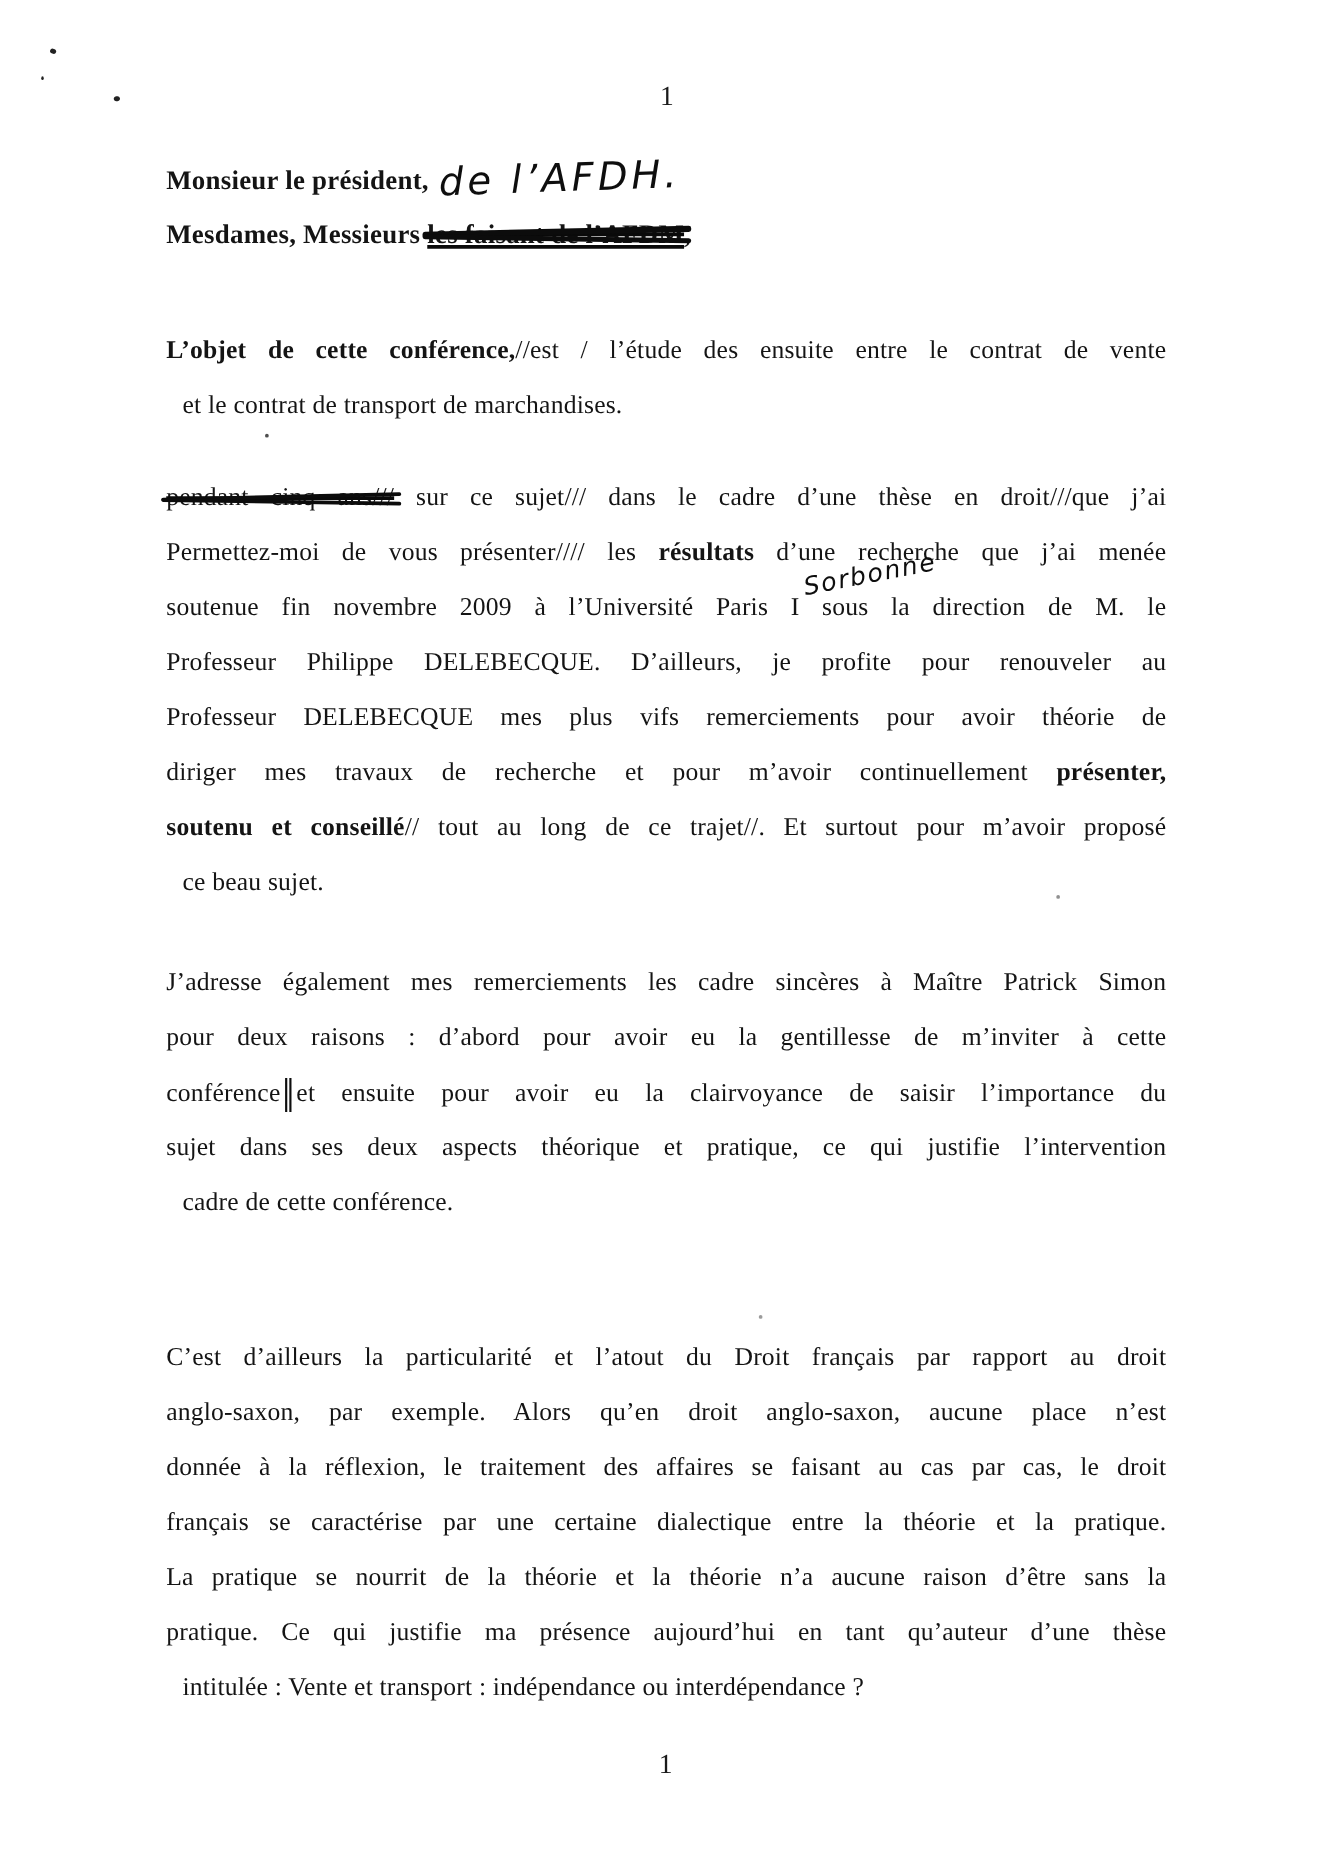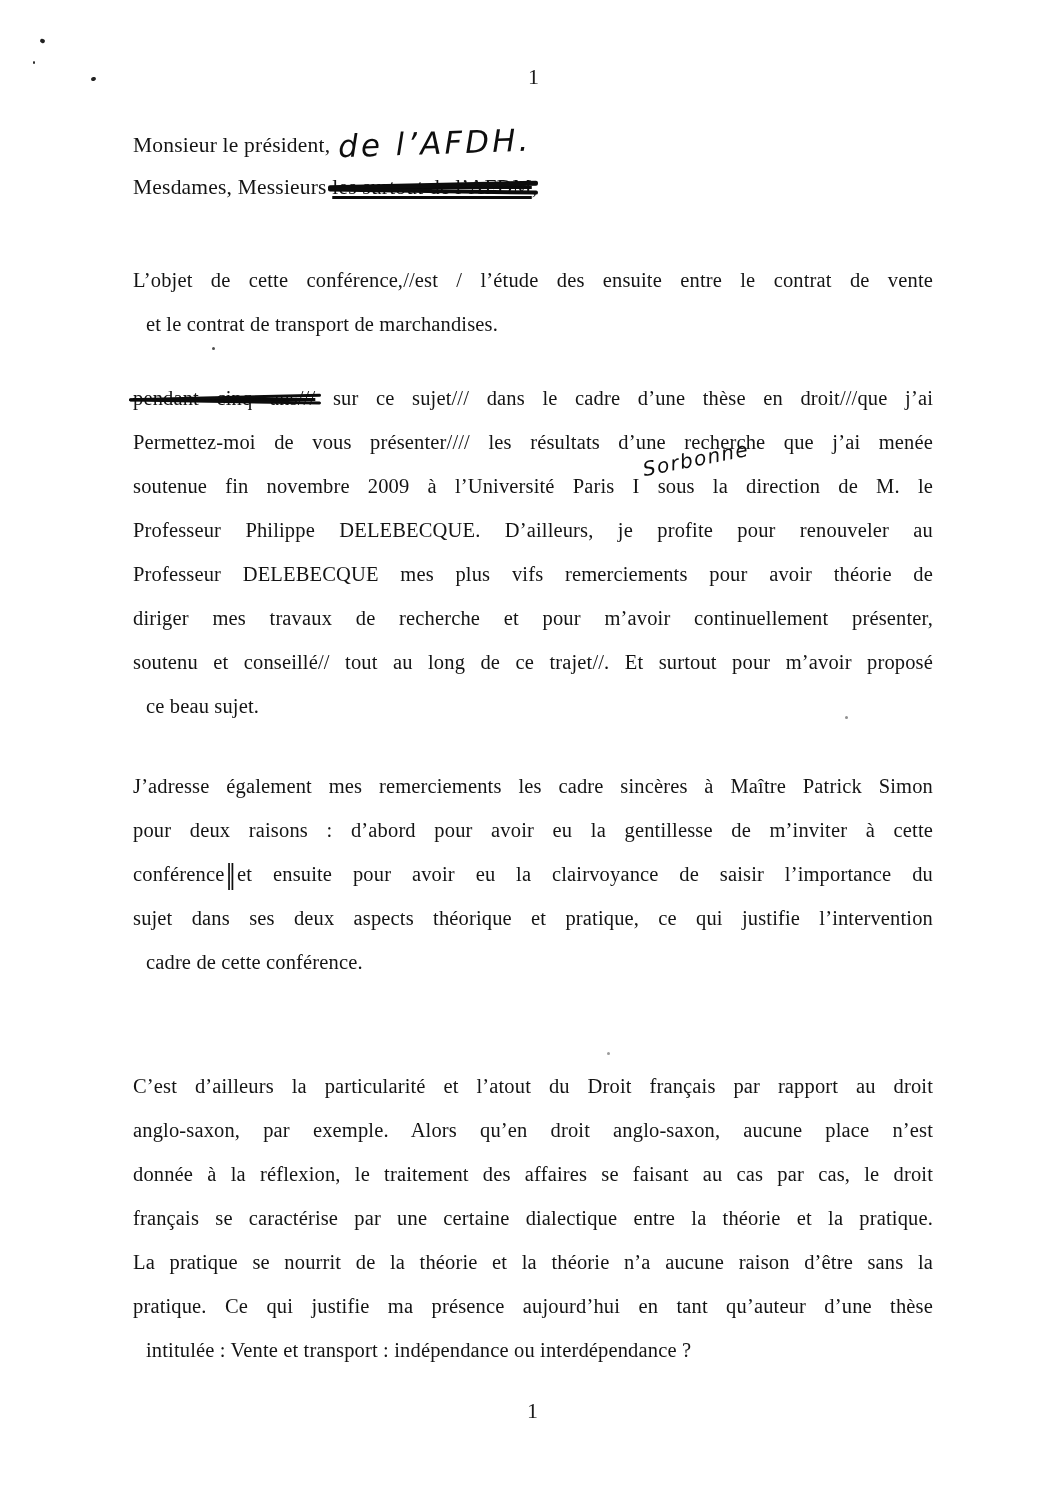--- a/index.html
+++ b/index.html
@@ -37,21 +37,21 @@
     text-align-last: justify;
     white-space: normal;
   }
   .para .line.last { text-align-last: left; margin-left: 13px; }
 
   .p1 { top: 258px; }
   .p2 { top: 376px; }
   .p3 { top: 764px; }
   .p4 { top: 1064px; }
 
-  .run-bold { font-weight: normal; }
+  .run-bold { font-weight: bold; }
 
   
   .strike {
     position: relative;
     text-decoration-line: line-through;
     text-decoration-thickness: 2.5px;
     text-decoration-color: #0a0a0a;
   }
   .strike::before, .strike::after {
     content: "";
@@ -115,21 +115,21 @@
 </style>
 </head>
 <body>
 
 <div class="page">
 
   <div class="page-number top">1</div>
 
   <section class="block salutation">
       <div class="line"><span class="run-bold">Monsieur le président,</span><span class="handwrite-inline">de l’AFDH.</span></div>
-      <div class="line last"><span class="run-bold">Mesdames, Messieurs </span><span class="run-bold strike scribble-heavy">les surtout de l’AFDM</span><span class="run-bold">,</span></div>
+      <div class="line last"><span class="run-bold">Mesdames, Messieurs </span><span class="run-bold strike scribble-heavy">les faisant de l’AFDM</span><span class="run-bold">,</span></div>
     </section>
 
   <section class="block para p1">
       <div class="line"><span class="run-bold">L’objet de cette conférence,</span><span class="run-normal">//est / l’étude des ensuite entre le contrat de vente</span></div>
       <div class="line last"><span class="run-normal">et le contrat de transport de marchandises.</span></div>
     </section>
 
   <section class="block para p2">
       <div class="line"><span class="strike">pendant cinq ans///</span><span class="run-normal"> sur ce sujet/// dans le cadre d’une thèse en droit///que j’ai</span></div>
       <div class="line"><span class="run-normal">Permettez-moi de vous présenter//// les </span><span class="run-bold">résultats</span><span class="run-normal"> d’une recherche que j’ai menée</span></div>

